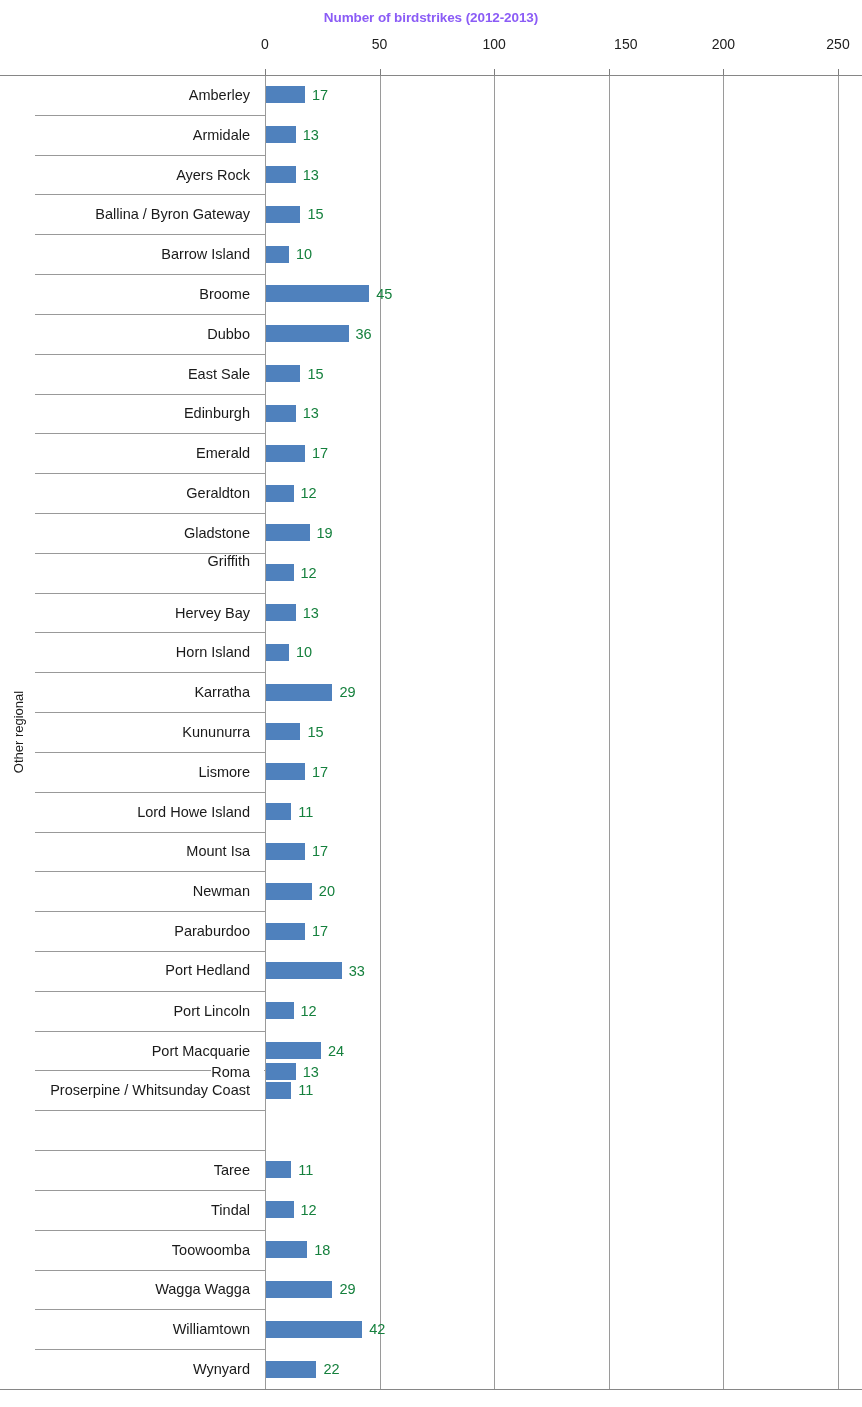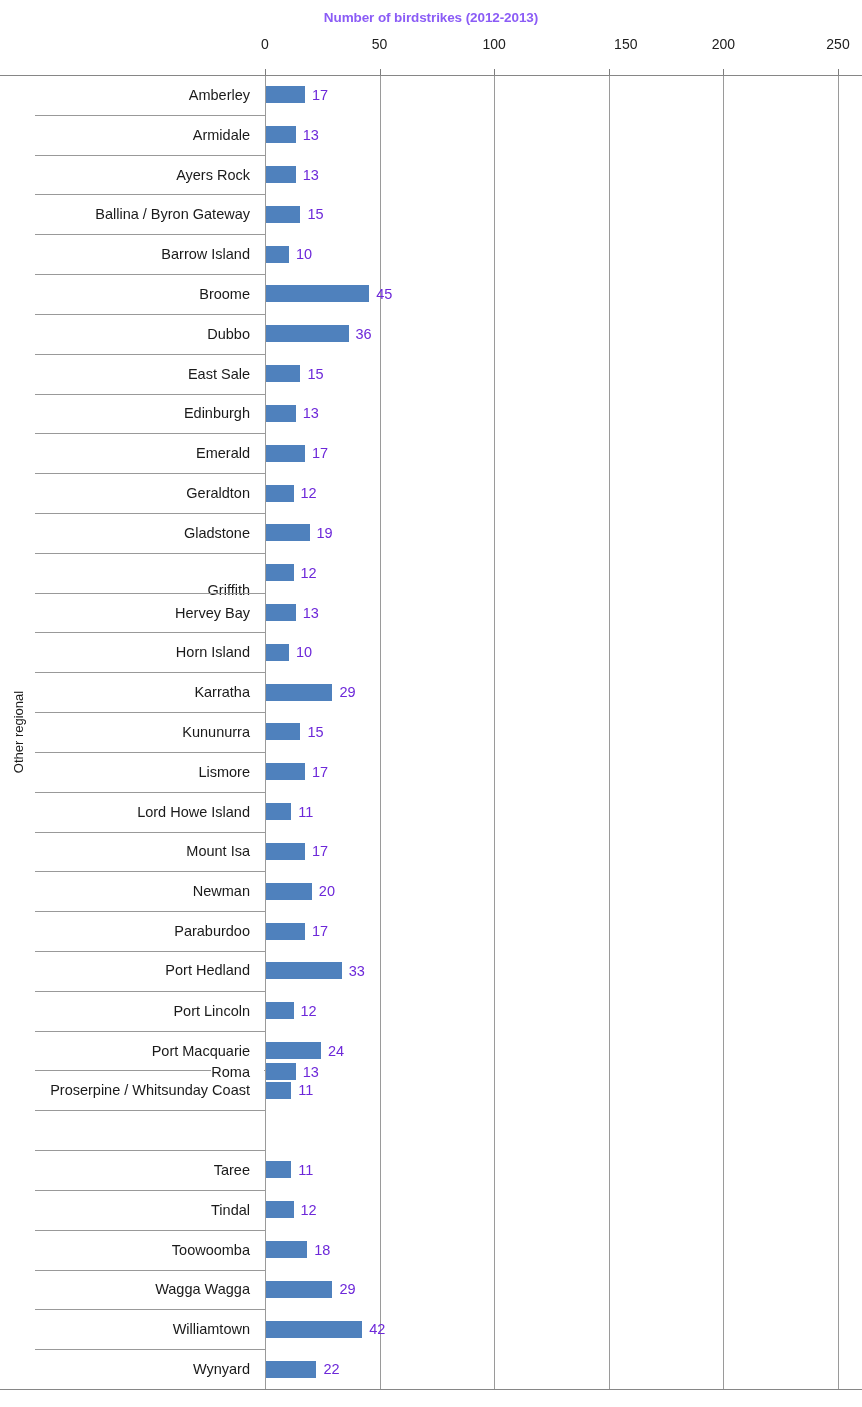--- a/index.html
+++ b/index.html
@@ -107,21 +107,21 @@
   }
   .bar {
     position: absolute;
     left: 266px;
     background: #4f81bd;
   }
   .bar-value {
     position: absolute;
     font-size: 14.5px;
     line-height: 1;
-    color: #6d28d9;
+    color: #15803d;
     white-space: nowrap;
   }
 </style>
 </head>
 <body>
 
 <div id="chart-root">
 
   <div class="chart-title">Number of birdstrikes (2012-2013)</div>
 
@@ -220,21 +220,21 @@
         <div class="bar-value" style="left: 300.504px; top: 12.9091px;">12</div>
       </div>
       <div class="row-sep" style="top: 513px; left: 35px; width: 230px;"></div>
       <div class="row" style="top: 513px; height: 39.8182px;">
         <div class="cat-label" style="top: 12.9091px;">Gladstone</div>
         <div class="bar" title="Gladstone: 19" style="width: 43.548px; height: 17px; top: 11.4091px; background: rgb(79, 129, 189);"></div>
         <div class="bar-value" style="left: 316.548px; top: 12.9091px;">19</div>
       </div>
       <div class="row-sep" style="top: 553px; left: 35px; width: 230px;"></div>
       <div class="row" style="top: 552.818px; height: 39.8182px;">
-        <div class="cat-label" style="top: 30px;">Griffith</div>
+        <div class="cat-label" style="top: 1px;">Griffith</div>
         <div class="bar" title="Griffith: 12" style="width: 27.504px; height: 17px; top: 11.4091px; background: rgb(79, 129, 189);"></div>
         <div class="bar-value" style="left: 300.504px; top: 12.9091px;">12</div>
       </div>
       <div class="row-sep" style="top: 593px; left: 35px; width: 230px;"></div>
       <div class="row" style="top: 592.636px; height: 39.8182px;">
         <div class="cat-label" style="top: 12.9091px;">Hervey Bay</div>
         <div class="bar" title="Hervey Bay: 13" style="width: 29.796px; height: 17px; top: 11.4091px; background: rgb(79, 129, 189);"></div>
         <div class="bar-value" style="left: 302.796px; top: 12.9091px;">13</div>
       </div>
       <div class="row-sep" style="top: 632px; left: 35px; width: 230px;"></div>

